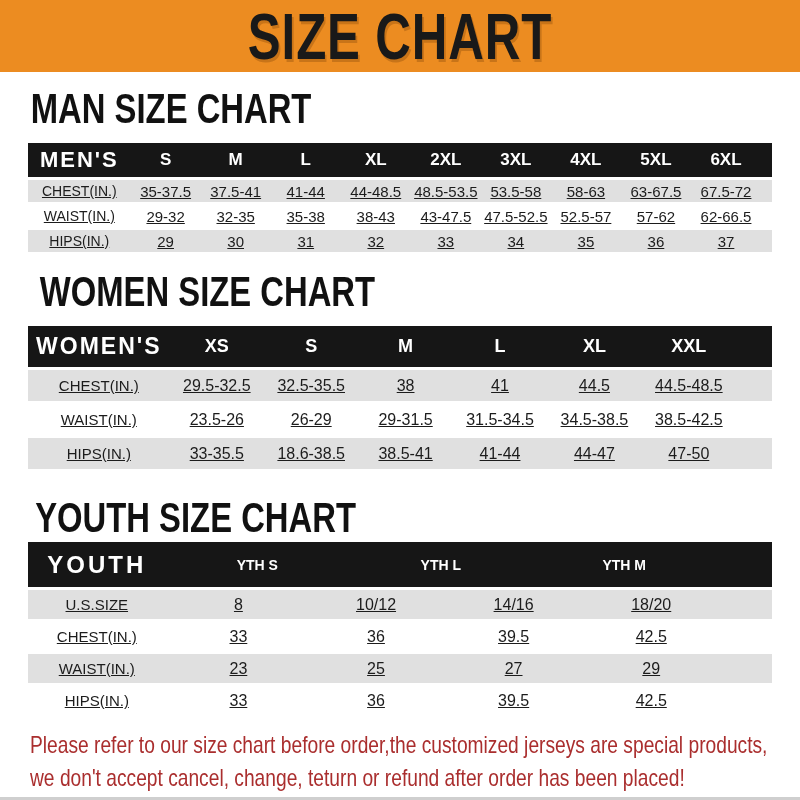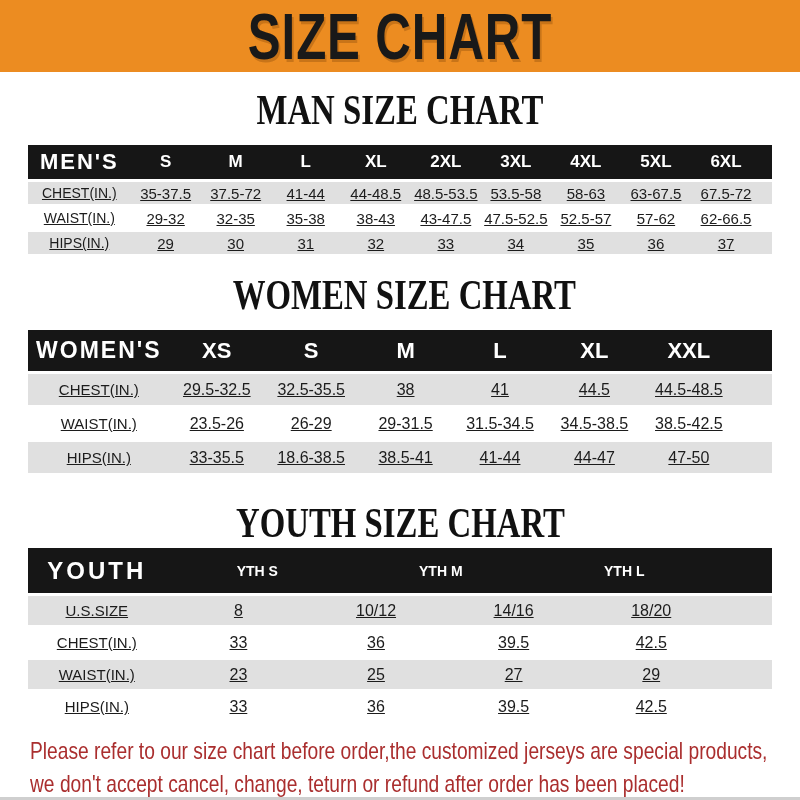--- a/index.html
+++ b/index.html
@@ -29,31 +29,31 @@
     display:inline-block;
     font-size:58px;
     font-weight:bold;
     color:#191919;
     letter-spacing:1px;
     transform:scaleX(0.85) scaleY(1.12);
     text-shadow:2px 2px 0 rgba(90,45,0,0.25);
     white-space:nowrap;
   }
   
-  .section-heading{text-align:center;font-family:Liberation Serif, serif;}
+  .section-heading{text-align:left;}
   .section-heading span{
     display:inline-block;
     font-size:40px;
     font-weight:bold;
     color:var(--heading-text);
     transform:scaleX(0.82) scaleY(1.05);
     white-space:nowrap;
   }
   .heading-man{margin:14px 0 12px 0;}
-  .heading-women{margin:17px 0 12px 9px;}
+  .heading-women{margin:17px 0 12px 3px;}
   .heading-youth{margin:26px 0 2px 0;}
   
   .size-table{margin:0 28px;width:744px;}
   .trow{display:flex;align-items:center;width:100%;}
   .thead{background:var(--header-bg);color:var(--header-text);}
   .tdata{margin-top:3px;color:var(--data-text);text-decoration:underline;}
   .size-table .tdata:nth-child(even){background:var(--stripe);}
   .size-table .tdata:nth-child(odd){background:#ffffff;}
   .tlabel{text-align:center;flex:none;}
   .tcell{flex:1 1 0;text-align:center;white-space:nowrap;}
@@ -65,21 +65,21 @@
   .table-men .thead{height:34px;}
   .table-men .thead .tlabel{font-size:22px;}
   .table-men .thead .tcell{font-size:17px;}
   .table-men .tdata{height:22px;font-size:15px;}
   .table-men .tdata .tlabel{font-size:14px;}
   
   .table-women .trow{padding-right:36px;}
   .table-women .tlabel{width:20%;}
   .table-women .thead{height:41px;}
   .table-women .thead .tlabel{font-size:23px;}
-  .table-women .thead .tcell{font-size:22px;}
+  .table-women .thead .tcell{font-size:18px;}
   .table-women .tdata{height:31px;font-size:16px;}
   .table-women .tdata .tlabel{font-size:15px;}
   
   .table-youth .trow{padding-right:56px;}
   .table-youth .tlabel{width:20%;}
   .table-youth .thead{height:45px;}
   .table-youth .thead .tlabel{font-size:24px;letter-spacing:3px;}
   .table-youth .thead .tcell{font-size:14px;}
   .table-youth .tdata{height:29px;font-size:16px;gap:8px;}
   .table-youth .tdata .tlabel{font-size:15px;}
@@ -122,21 +122,21 @@
         <div class="tcell">XL</div>
         <div class="tcell">2XL</div>
         <div class="tcell">3XL</div>
         <div class="tcell">4XL</div>
         <div class="tcell">5XL</div>
         <div class="tcell">6XL</div>
       </div>
       <div class="trow tdata">
         <div class="tlabel">CHEST(IN.)</div>
         <div class="tcell">35-37.5</div>
-        <div class="tcell">37.5-72</div>
+        <div class="tcell">37.5-41</div>
         <div class="tcell">41-44</div>
         <div class="tcell">44-48.5</div>
         <div class="tcell">48.5-53.5</div>
         <div class="tcell">53.5-58</div>
         <div class="tcell">58-63</div>
         <div class="tcell">63-67.5</div>
         <div class="tcell">67.5-72</div>
       </div>
       <div class="trow tdata">
         <div class="tlabel">WAIST(IN.)</div>
@@ -210,22 +210,22 @@
 </div>
 
 <div>
   <div class="section-heading heading-youth">
     <span>YOUTH SIZE CHART</span>
   </div>
   <div class="size-table table-youth">
       <div class="trow thead">
         <div class="tlabel">YOUTH</div>
         <div class="tcell">YTH S</div>
+        <div class="tcell">YTH L</div>
         <div class="tcell">YTH M</div>
-        <div class="tcell">YTH L</div>
       </div>
       <div class="trow tdata">
         <div class="tlabel">U.S.SIZE</div>
         <div class="tcell">8</div>
         <div class="tcell">10/12</div>
         <div class="tcell">14/16</div>
         <div class="tcell">18/20</div>
       </div>
       <div class="trow tdata">
         <div class="tlabel">CHEST(IN.)</div>

